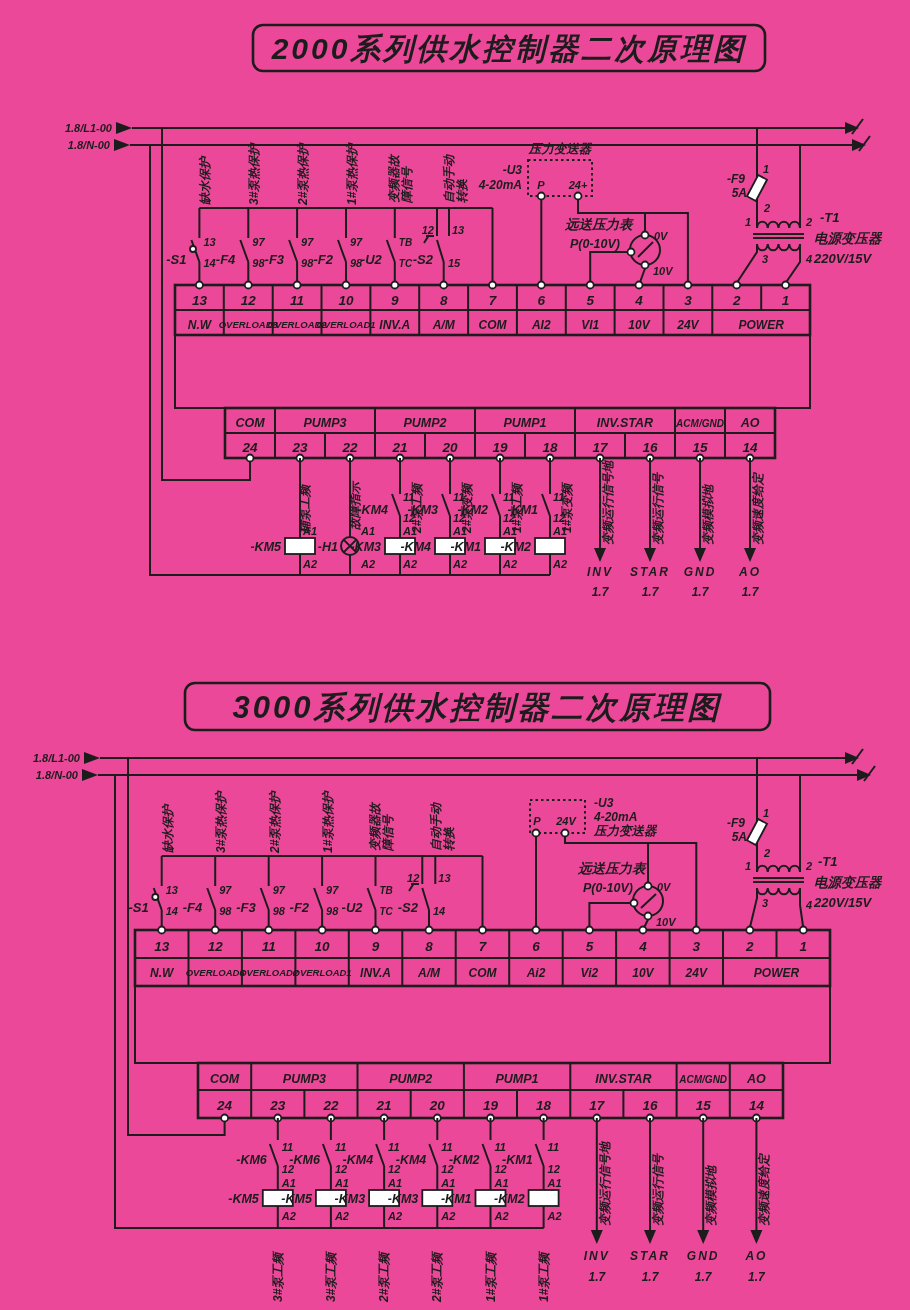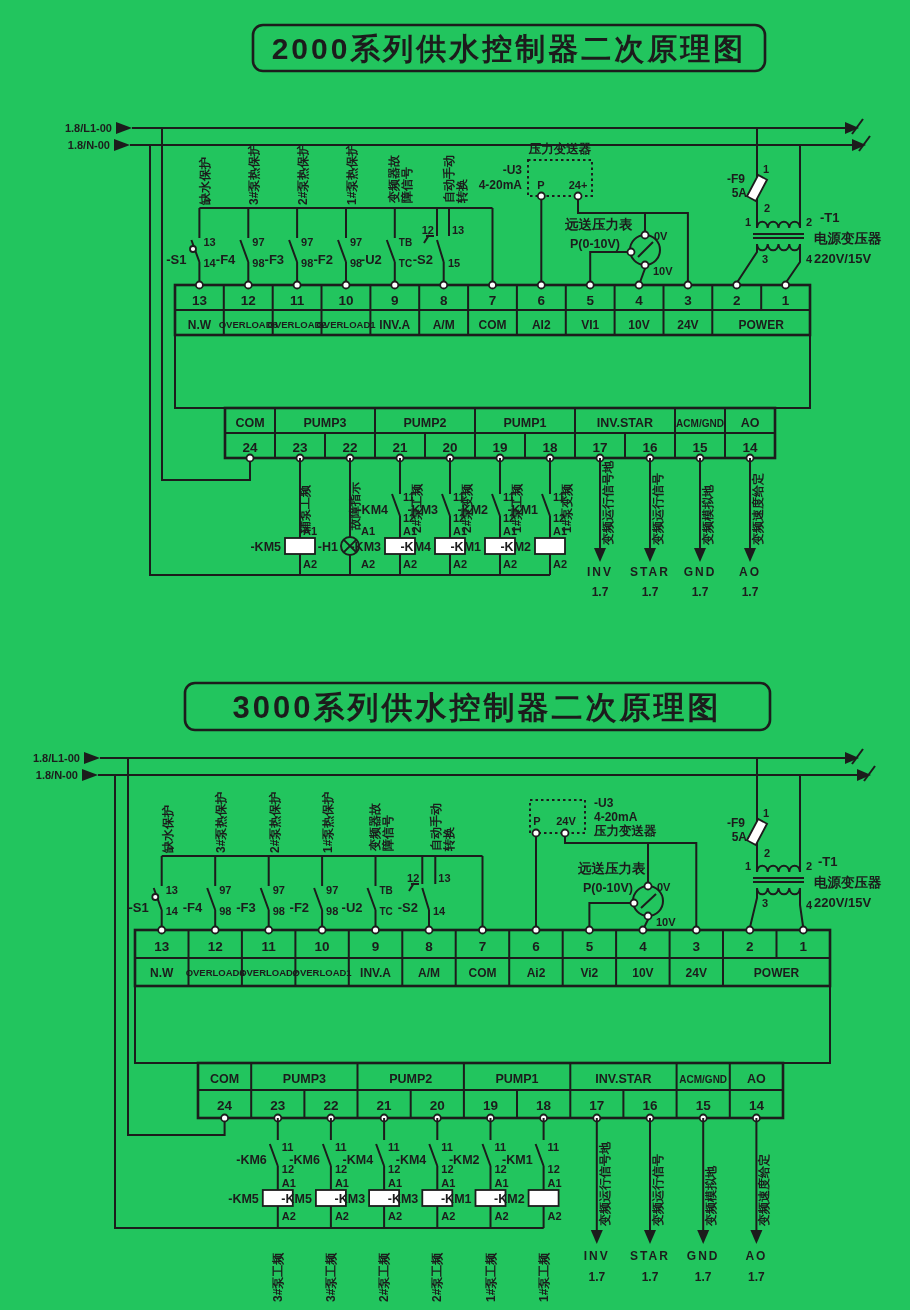--- a/index.html
+++ b/index.html
@@ -1,17 +1,17 @@
 <!DOCTYPE html>
 <html><head>
 <meta charset="utf-8">
 <style>
   html,body{margin:0;padding:0;background:#ffffff;}
-  #page{position:relative;width:910px;height:1310px;background:#22c55e;overflow:hidden;
-        font-family:"Liberation Sans", sans-serif;}
+  #page{position:relative;width:910px;height:1310px;background:#ec4899;overflow:hidden;
+        font-family:"Liberation Sans", sans-serif;font-style:italic;}
   svg{display:block;}
   svg text{font-family:"Liberation Sans", sans-serif;font-weight:bold;fill:#1c1c1c;font-size:12px;}
   .w{stroke:#1c1c1c;stroke-width:2;fill:none;}
   .dash{stroke:#1c1c1c;stroke-width:2;fill:none;stroke-dasharray:2.5 3;}
   .c{fill:#ffffff;stroke:#1c1c1c;stroke-width:1.8;}
   .f{fill:#1c1c1c;stroke:none;}
   .box{fill:none;stroke:#1c1c1c;stroke-width:2.6;}
   .cell{stroke:#1c1c1c;stroke-width:2;}
   .t10{font-size:10px;} .t11{font-size:11px;} .t12{font-size:12px;} .t125{font-size:12.5px;}
   .t13{font-size:13px;} .t135{font-size:13.5px;} .t95{font-size:9.5px;}

